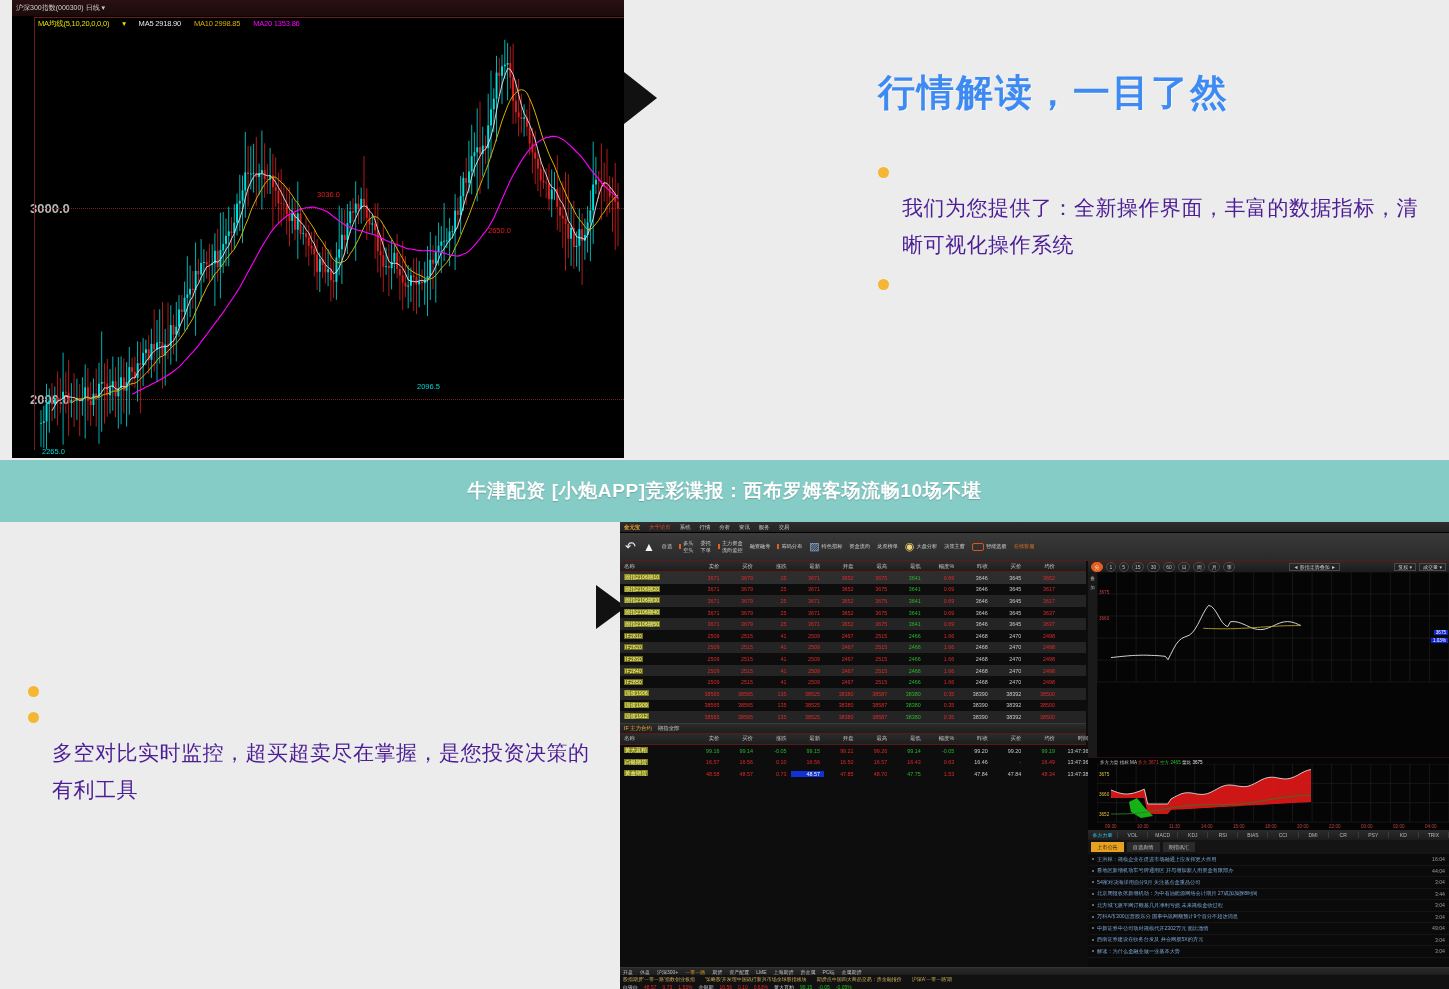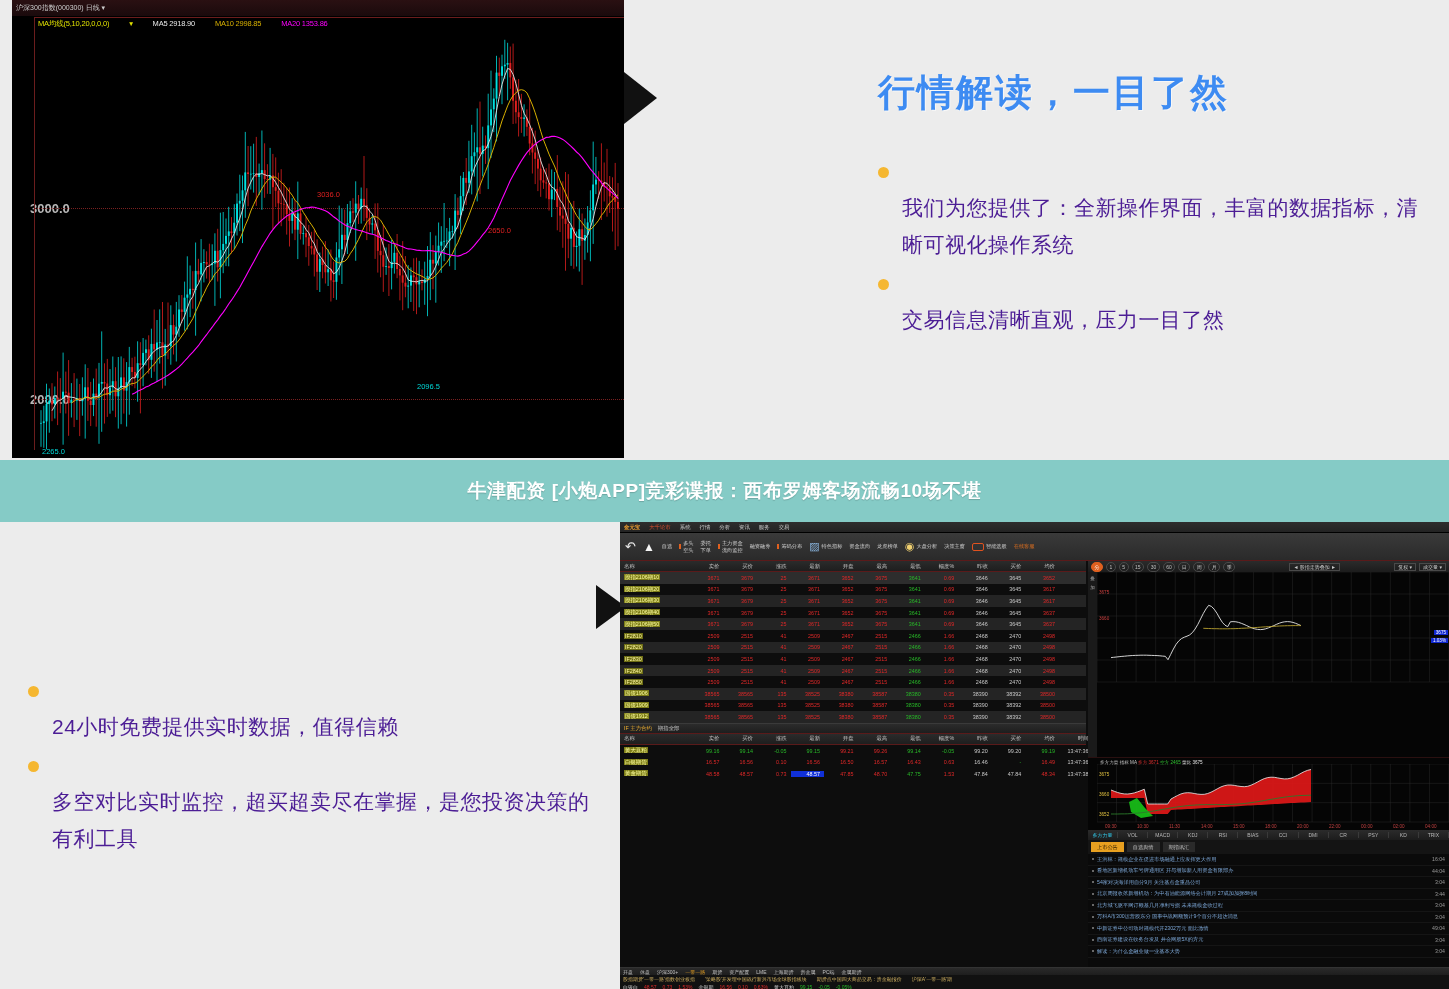--- a/index.html
+++ b/index.html
@@ -19,21 +19,21 @@
   .chart-titlebar {
     position:absolute; left:0; top:0; width:100%; height:16px;
     background:linear-gradient(#2a1012,#1a0a0c);
     font-size:7px; color:#d8d8d8; line-height:16px; padding-left:4px; white-space:nowrap;
   }
   .chart-titlebar .tt-dd { color:#cfcfcf; }
   .ma-legend {
     position:absolute; left:26px; top:19px; font-size:7.5px; white-space:nowrap;
     letter-spacing:-0.2px;
   }
-  .ma-legend span { margin-right:18px; }
+  .ma-legend span { margin-right:11px; }
   .ma-name { color:#e0e000; }
   .ma5 { color:#e8e8e8; }
   .ma10 { color:#d8b000; }
   .ma20 { color:#ff00ff; }
   .axis-label {
     position:absolute; left:18px; font-size:13px; color:#b8b8b8;font-weight:bold;
   }
   .axis-label.a1 { top:201px; }
   .axis-label.a2 { top:392px; }
   .gridline {
@@ -666,36 +666,34 @@
 
     <div class="top-text">
       <div class="headline">行情解读，一目了然</div>
       <div class="bullets">
         <div class="bullet-row">
           <span class="dot"></span>
           <span class="bullet-text">我们为您提供了：全新操作界面，丰富的数据指标，清晰可视化操作系统</span>
         </div>
         <div class="bullet-row">
           <span class="dot"></span>
-          <span class="bullet-text">交易信息清晰直观，压力一目了然</span>
         </div>
       </div>
     </div>
   </div>
 
   <div class="banner">
     <div class="banner-text">牛津配资 [小炮APP]竞彩谍报：西布罗姆客场流畅10场不堪</div>
   </div>
 
   <div class="bottom-section">
     <div class="bottom-left">
       <div class="bullets2">
         <div class="bullet-row">
           <span class="dot"></span>
-          <span class="bullet-text">24小时免费提供实时数据，值得信赖</span>
         </div>
         <div class="bullet-row">
           <span class="dot"></span>
           <span class="bullet-text">多空对比实时监控，超买超卖尽在掌握，是您投资决策的有利工具</span>
         </div>
       </div>
       <div class="callout-arrow2"></div>
     </div>
   </div>
 

